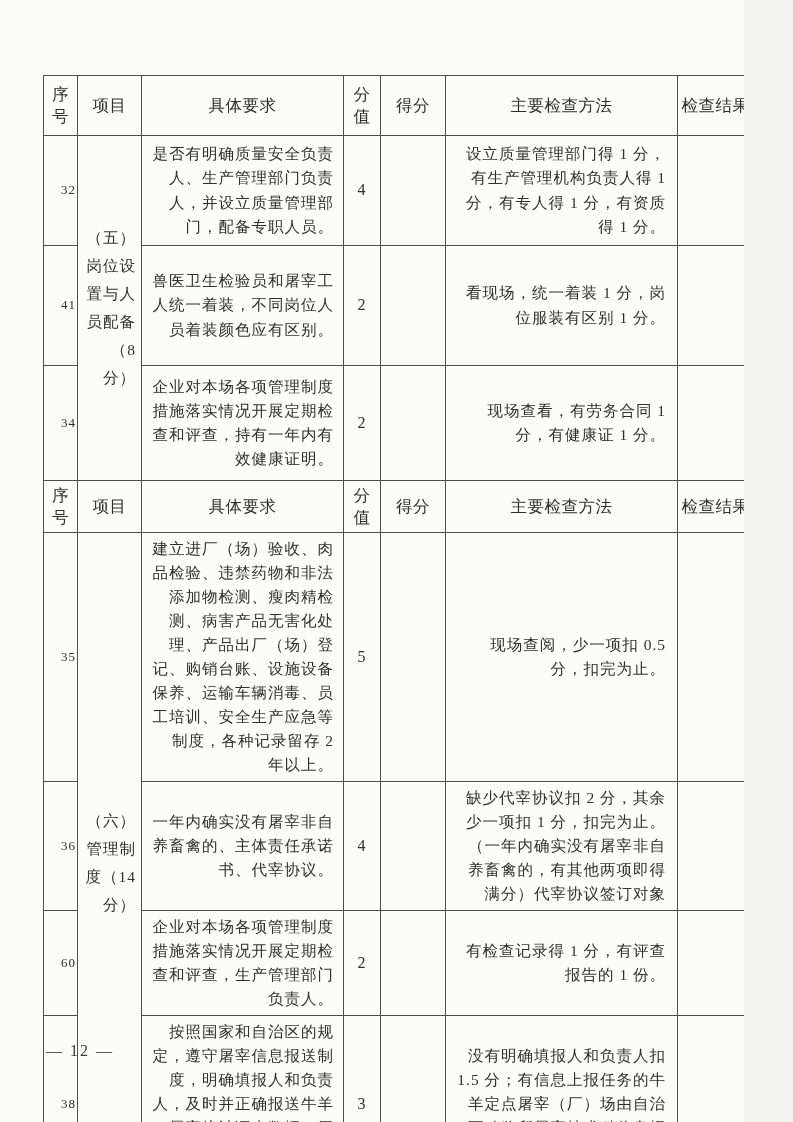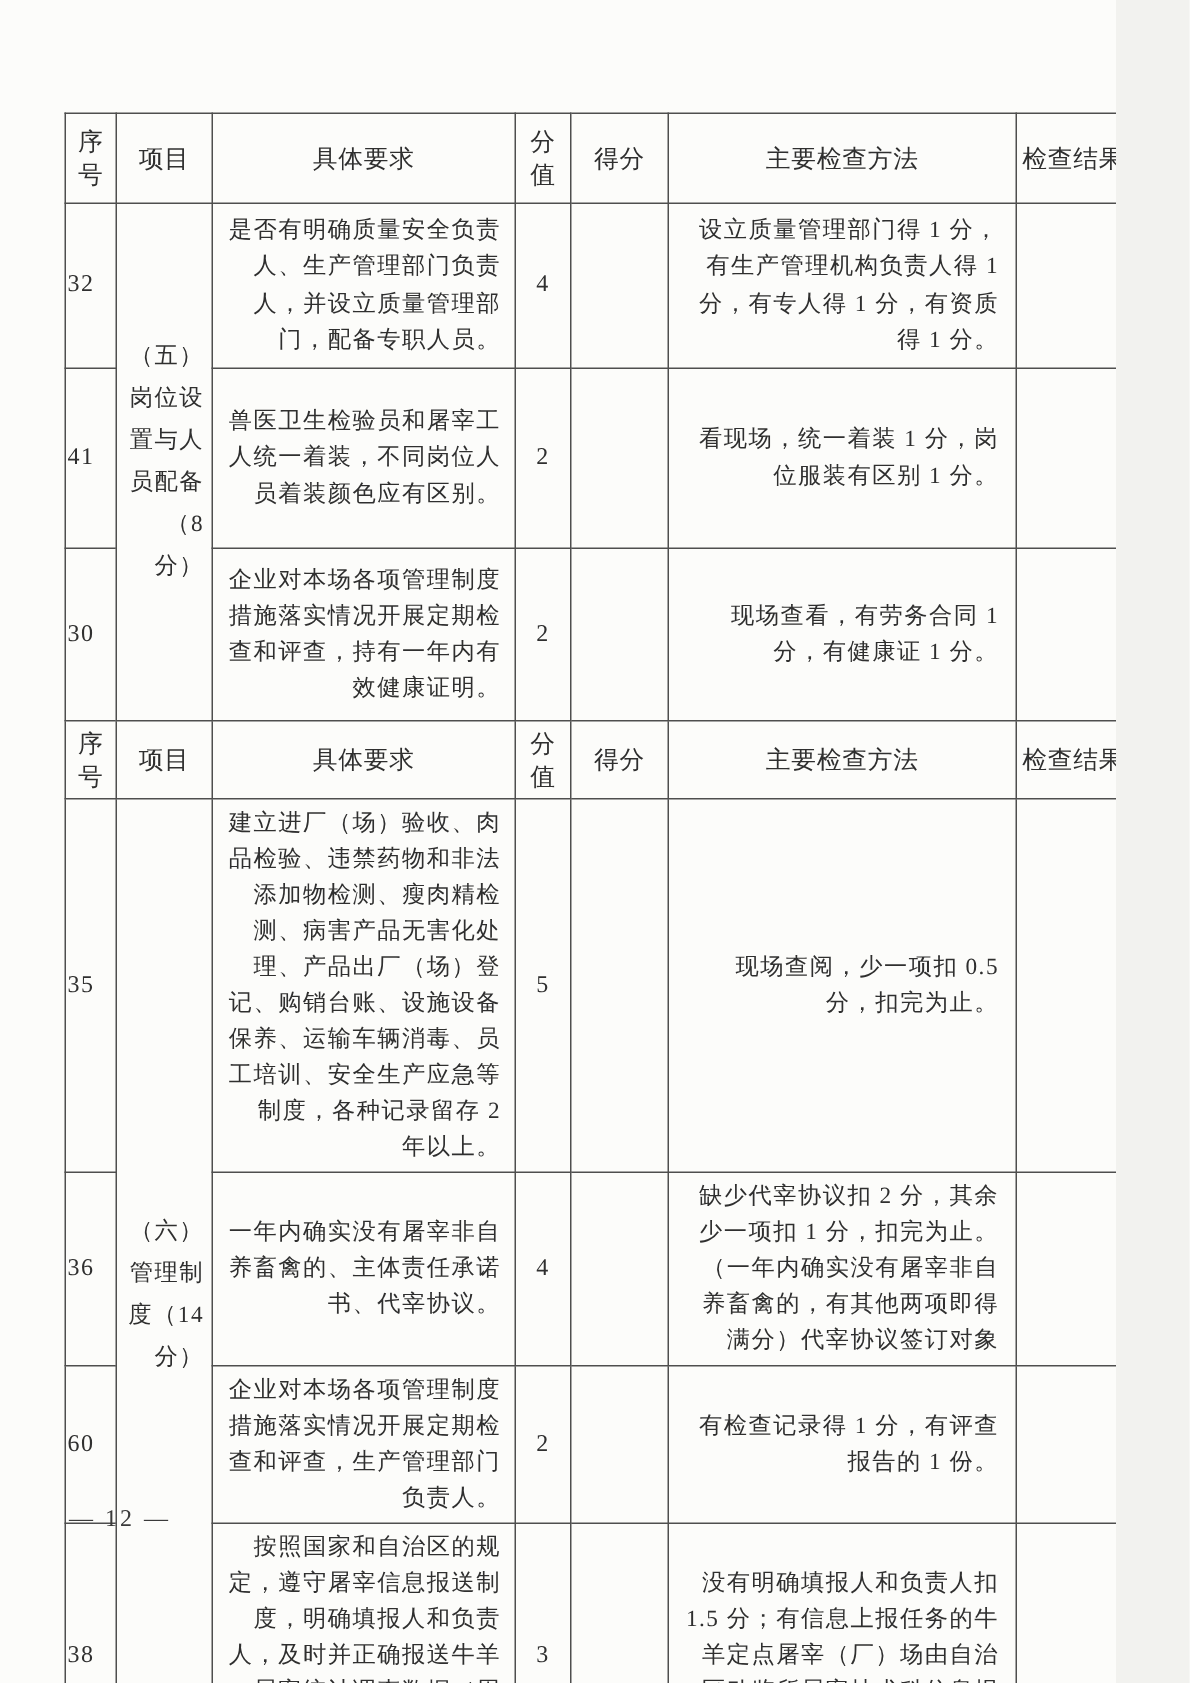--- a/index.html
+++ b/index.html
@@ -32,30 +32,30 @@
     word-break:break-all;
     color:#2f2f2f;
   }
   tr.hdr td {
     text-align:center;
     font-size:16.5px;
     line-height:1.3;
     padding:2px 2px;
     letter-spacing:0.5px;
   }
-  td.c-no    { text-align:left; font-size:16px; padding:2px 1px; }
+  td.c-no    { text-align:right; font-size:13px; padding:2px 1px; }
   td.c-item  { text-align:right; padding:2px 5px; line-height:1.8; }
   td.c-req   { text-align:right; padding:4px 9px; }
   td.c-score { text-align:center; font-size:16px; padding:2px 1px; }
   td.c-got   { padding:2px; }
   td.c-method{ text-align:right; padding:4px 11px; }
   td.c-result{ padding:2px; }
   .footer {
     position:absolute;
-    left:46px; top:1004px;
+    left:46px; top:1042px;
     font-size:16px;
     letter-spacing:2px;
     color:#3a3a3a;
   }
 </style>
 </head>
 <body>
 
 <div class="page">
 
@@ -92,21 +92,21 @@
     </tr>
     <tr style="height:120px">
       <td class="c-no">41</td>
       <td class="c-req">兽医卫生检验员和屠宰工人统一着装，不同岗位人员着装颜色应有区别。</td>
       <td class="c-score">2</td>
       <td class="c-got"></td>
       <td class="c-method">看现场，统一着装 1 分，岗位服装有区别 1 分。</td>
       <td class="c-result"></td>
     </tr>
     <tr style="height:115px">
-      <td class="c-no">30</td>
+      <td class="c-no">34</td>
       <td class="c-req">企业对本场各项管理制度措施落实情况开展定期检查和评查，持有一年内有效健康证明。</td>
       <td class="c-score">2</td>
       <td class="c-got"></td>
       <td class="c-method">现场查看，有劳务合同 1 分，有健康证 1 分。</td>
       <td class="c-result"></td>
     </tr>
 
     <tr class="hdr" style="height:52px">
       <td>序号</td>
       <td>项目</td>

